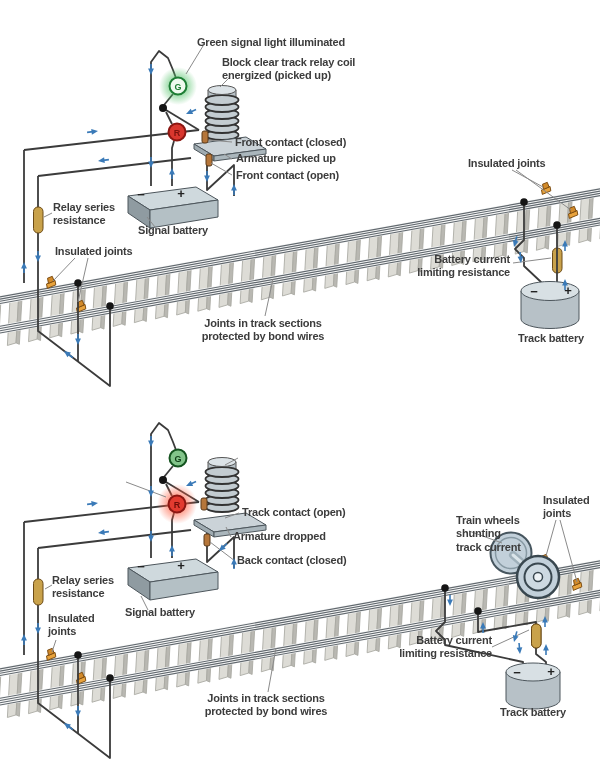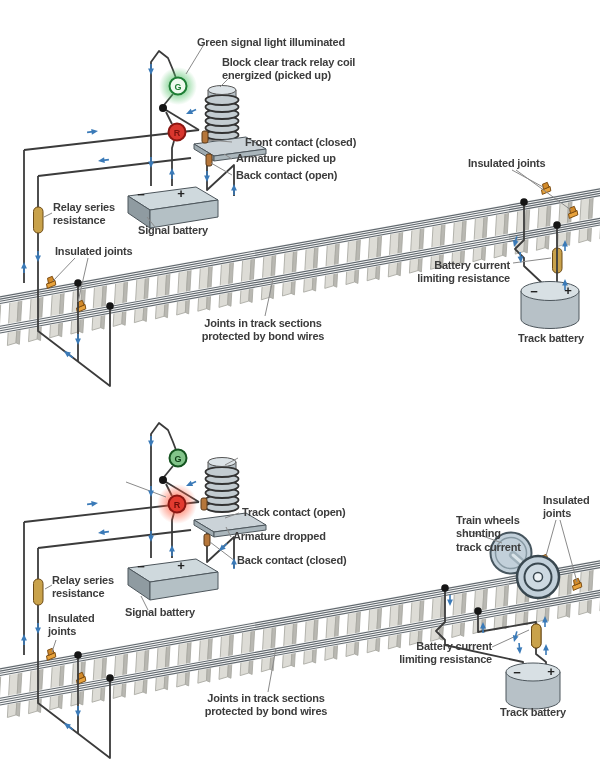--- a/index.html
+++ b/index.html
@@ -4,21 +4,21 @@
 <style>
   html,body{margin:0;padding:0;background:#fff;}
   .page{position:relative;width:600px;height:776px;background:#fff;overflow:hidden;
         font-family:"Liberation Sans","DejaVu Sans",sans-serif;}
   .panel{position:absolute;left:0;width:600px;}
   #panel-top{top:0;height:390px;}
   #panel-bottom{top:390px;height:386px;}
   .panel svg{position:absolute;left:0;top:0;}
   .lbl{position:absolute;font-size:11px;font-weight:bold;color:#3c3c3c;
        line-height:1.22;letter-spacing:-0.2px;white-space:pre-line;}
-  .r{text-align:right;margin-top:6px;}
+  .r{text-align:right;}
   .c{text-align:center;}
 </style>
 </head>
 <body>
 
 <div class="page">
 
   <section class="panel" id="panel-top">
     <svg width="600" height="390" viewBox="0 0 600 390">
       <defs>
@@ -200,23 +200,23 @@
         <use href="#arwT" transform="translate(514,247) rotate(105)"></use>
         <use href="#arwT" transform="translate(521,263) rotate(85)"></use>
         <use href="#arwT" transform="translate(565,240) rotate(-90)"></use>
         <use href="#arwT" transform="translate(565,279) rotate(-90)"></use>
       </g>
     </svg>
 
     <div class="lbl" style="left:197px;top:36px;width:170px;">Green signal light illuminated</div>
     <div class="lbl" style="left:222px;top:56px;width:175px;">Block clear track relay coil
 energized (picked up)</div>
-    <div class="lbl" style="left:245px;top:136px;">Front contact (closed)</div>
+    <div class="lbl" style="left:235px;top:136px;">Front contact (closed)</div>
     <div class="lbl" style="left:236px;top:152px;">Armature picked up</div>
-    <div class="lbl" style="left:236px;top:169px;">Back contact (open)</div>
+    <div class="lbl" style="left:236px;top:169px;">Front contact (open)</div>
     <div class="lbl" style="left:53px;top:201px;">Relay series
 resistance</div>
     <div class="lbl" style="left:138px;top:224px;">Signal battery</div>
     <div class="lbl" style="left:55px;top:245px;">Insulated joints</div>
     <div class="lbl" style="left:468px;top:157px;">Insulated joints</div>
     <div class="lbl r" style="left:405px;top:253px;width:105px;">Battery current
 limiting resistance</div>
     <div class="lbl c" style="left:505px;top:332px;width:92px;">Track battery</div>
     <div class="lbl c" style="left:197px;top:317px;width:132px;">Joints in track sections
 protected by bond wires</div>

